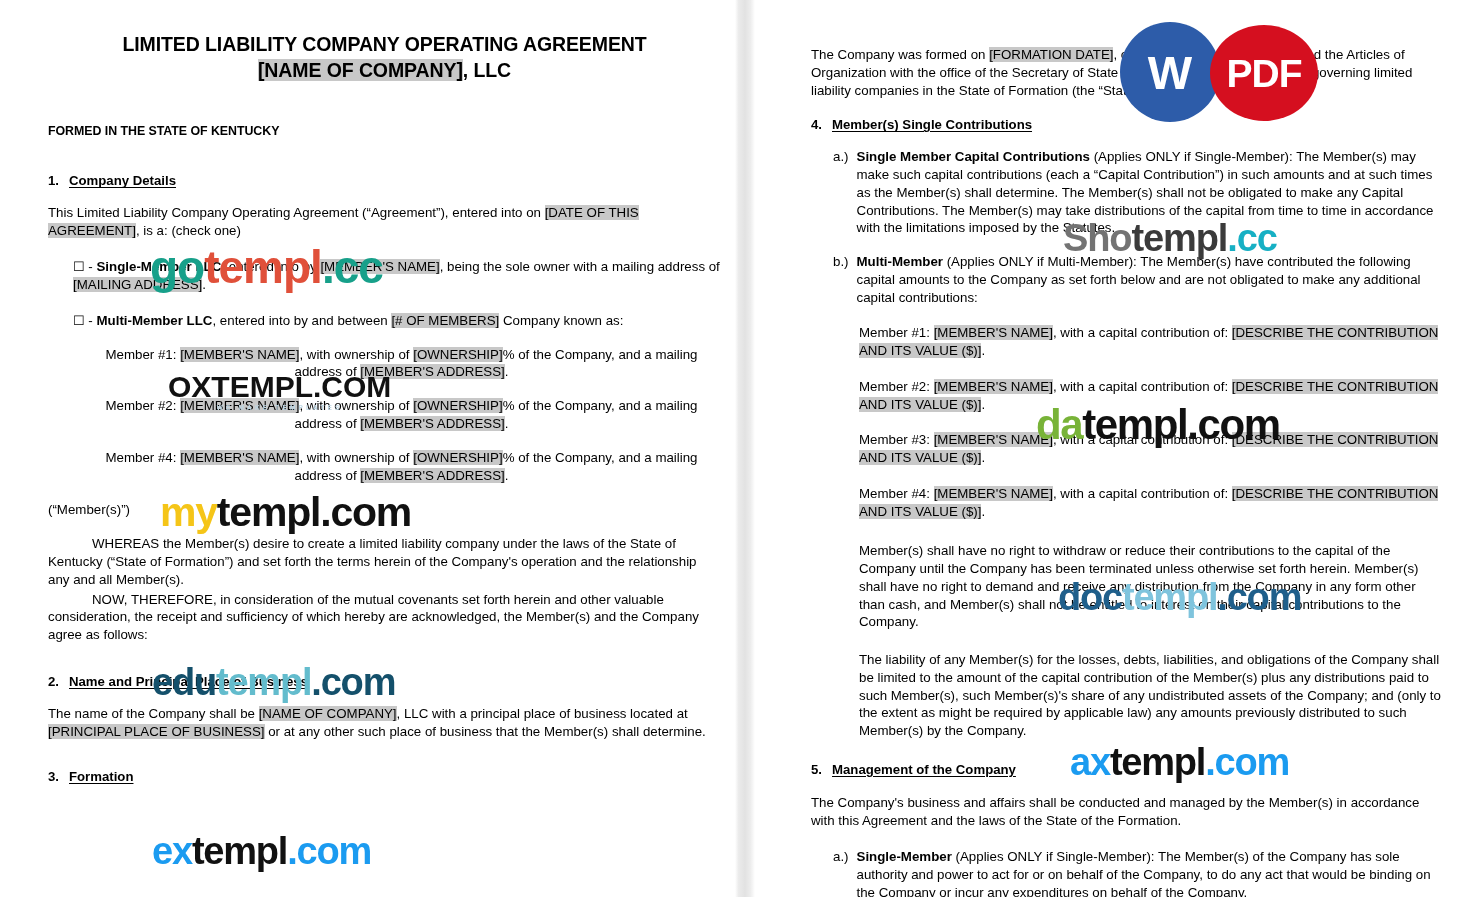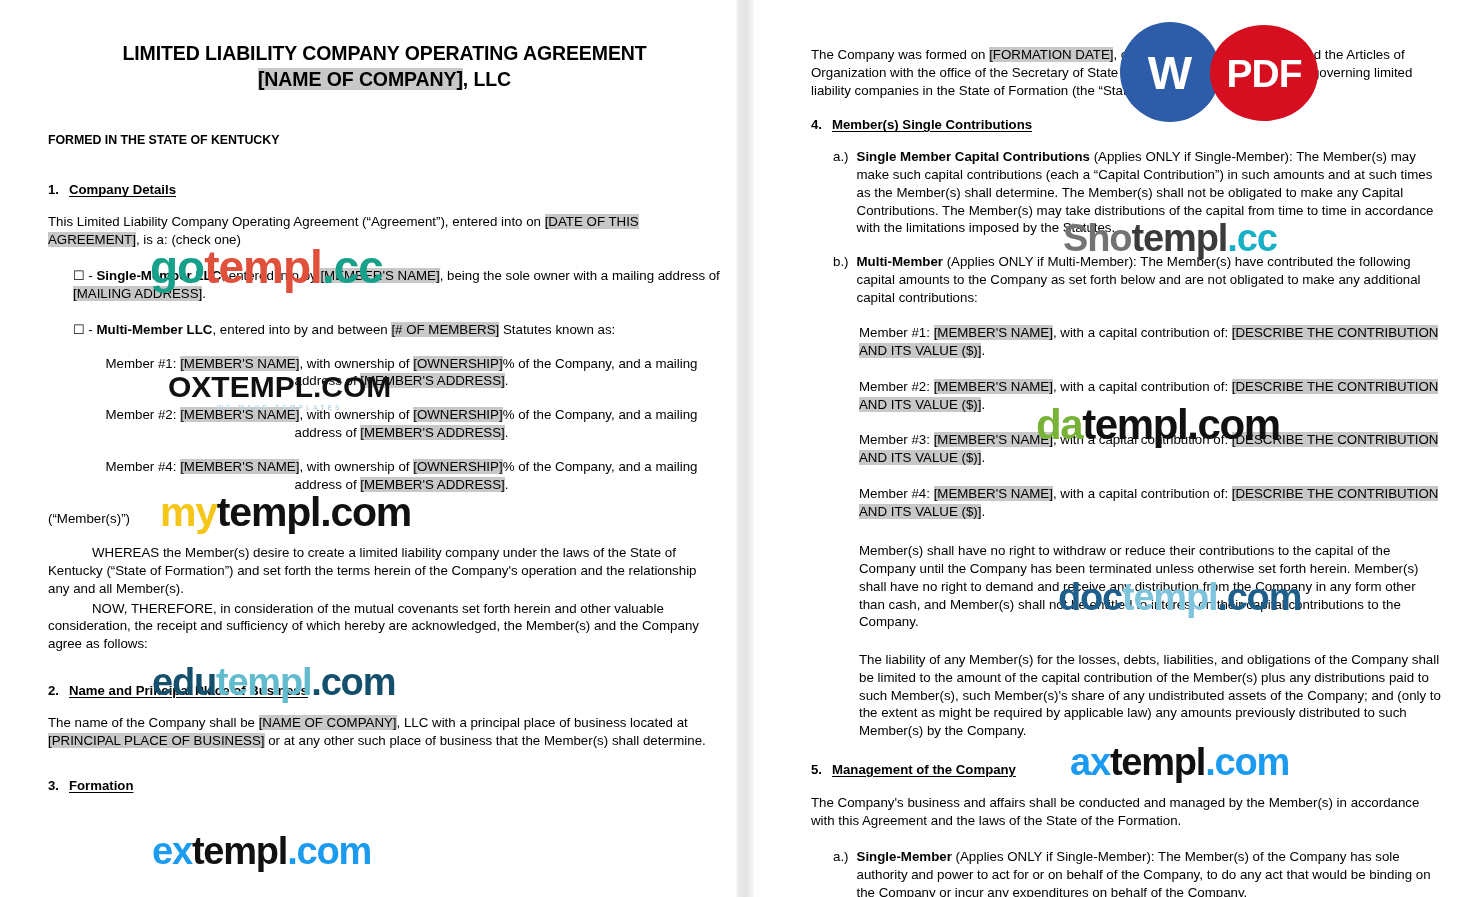--- a/index.html
+++ b/index.html
@@ -27,21 +27,21 @@
     position: absolute;
     top: 0;
     background: #ffffff;
     overflow: hidden;
   }
   .page-left  { left: 0;     width: 735px;  height: 897px; }
   .gutter     { position:absolute; left: 735px; top:0; width: 20px; height: 897px;
                 background: linear-gradient(to right,#ffffff 0%, #ebebeb 18%, #e2e2e2 50%, #ededed 78%, #ffffff 100%); }
   .page-right { left: 755px; width: 716px;  height: 897px; }
 
-  .sheet-inner-left  { position: relative; padding: 9px 14px 0 48px; }
+  .sheet-inner-left  { position: relative; padding: 0 14px 0 48px; }
   .sheet-inner-right { position: relative; padding: 0 30px 0 56px; }
 
   
   .doc-title {
     text-align: center;
     font-size: 19.5px;
     font-weight: bold;
     line-height: 1.32;
     letter-spacing: -0.1px;
     margin: 0;
@@ -166,21 +166,21 @@
 
       <div class="sec-head">
         <span class="num">1.</span>
         <span class="ttl">Company Details</span>
       </div>
 
       <p class="para"><span class="hl" style="background:transparent"><span>This Limited Liability Company Operating Agreement (“Agreement”), entered into on </span></span><span class="hl">[DATE OF THIS AGREEMENT]</span><span>, is a: (check one)</span></p>
 
       <p class="para chk"><span class="box">☐</span><span> - </span><b>Single-Member LLC</b><span>, entered into by </span><span class="hl">[MEMBER'S NAME]</span><span>, being the sole owner with a mailing address of </span><span class="hl">[MAILING ADDRESS]</span><span>.</span></p>
 
-      <p class="para chk"><span class="box">☐</span><span> - </span><b>Multi-Member LLC</b><span>, entered into by and between </span><span class="hl">[# OF MEMBERS]</span><span> Statutes known as:</span></p>
+      <p class="para chk"><span class="box">☐</span><span> - </span><b>Multi-Member LLC</b><span>, entered into by and between </span><span class="hl">[# OF MEMBERS]</span><span> Company known as:</span></p>
 
       <p class="para member"><span>Member #1: </span><span class="hl">[MEMBER'S NAME]</span><span>, with ownership of </span><span class="hl">[OWNERSHIP]</span><span>% of the Company, and a mailing address of </span><span class="hl">[MEMBER'S ADDRESS]</span><span>.</span></p>
 
       <p class="para member"><span>Member #2: </span><span class="hl">[MEMBER'S NAME]</span><span>, with ownership of </span><span class="hl">[OWNERSHIP]</span><span>% of the Company, and a mailing address of </span><span class="hl">[MEMBER'S ADDRESS]</span><span>.</span></p>
 
 
       <p class="para member"><span>Member #4: </span><span class="hl">[MEMBER'S NAME]</span><span>, with ownership of </span><span class="hl">[OWNERSHIP]</span><span>% of the Company, and a mailing address of </span><span class="hl">[MEMBER'S ADDRESS]</span><span>.</span></p>
 
       <p class="para" style="margin-top:17px">(“Member(s)”)</p>
 

